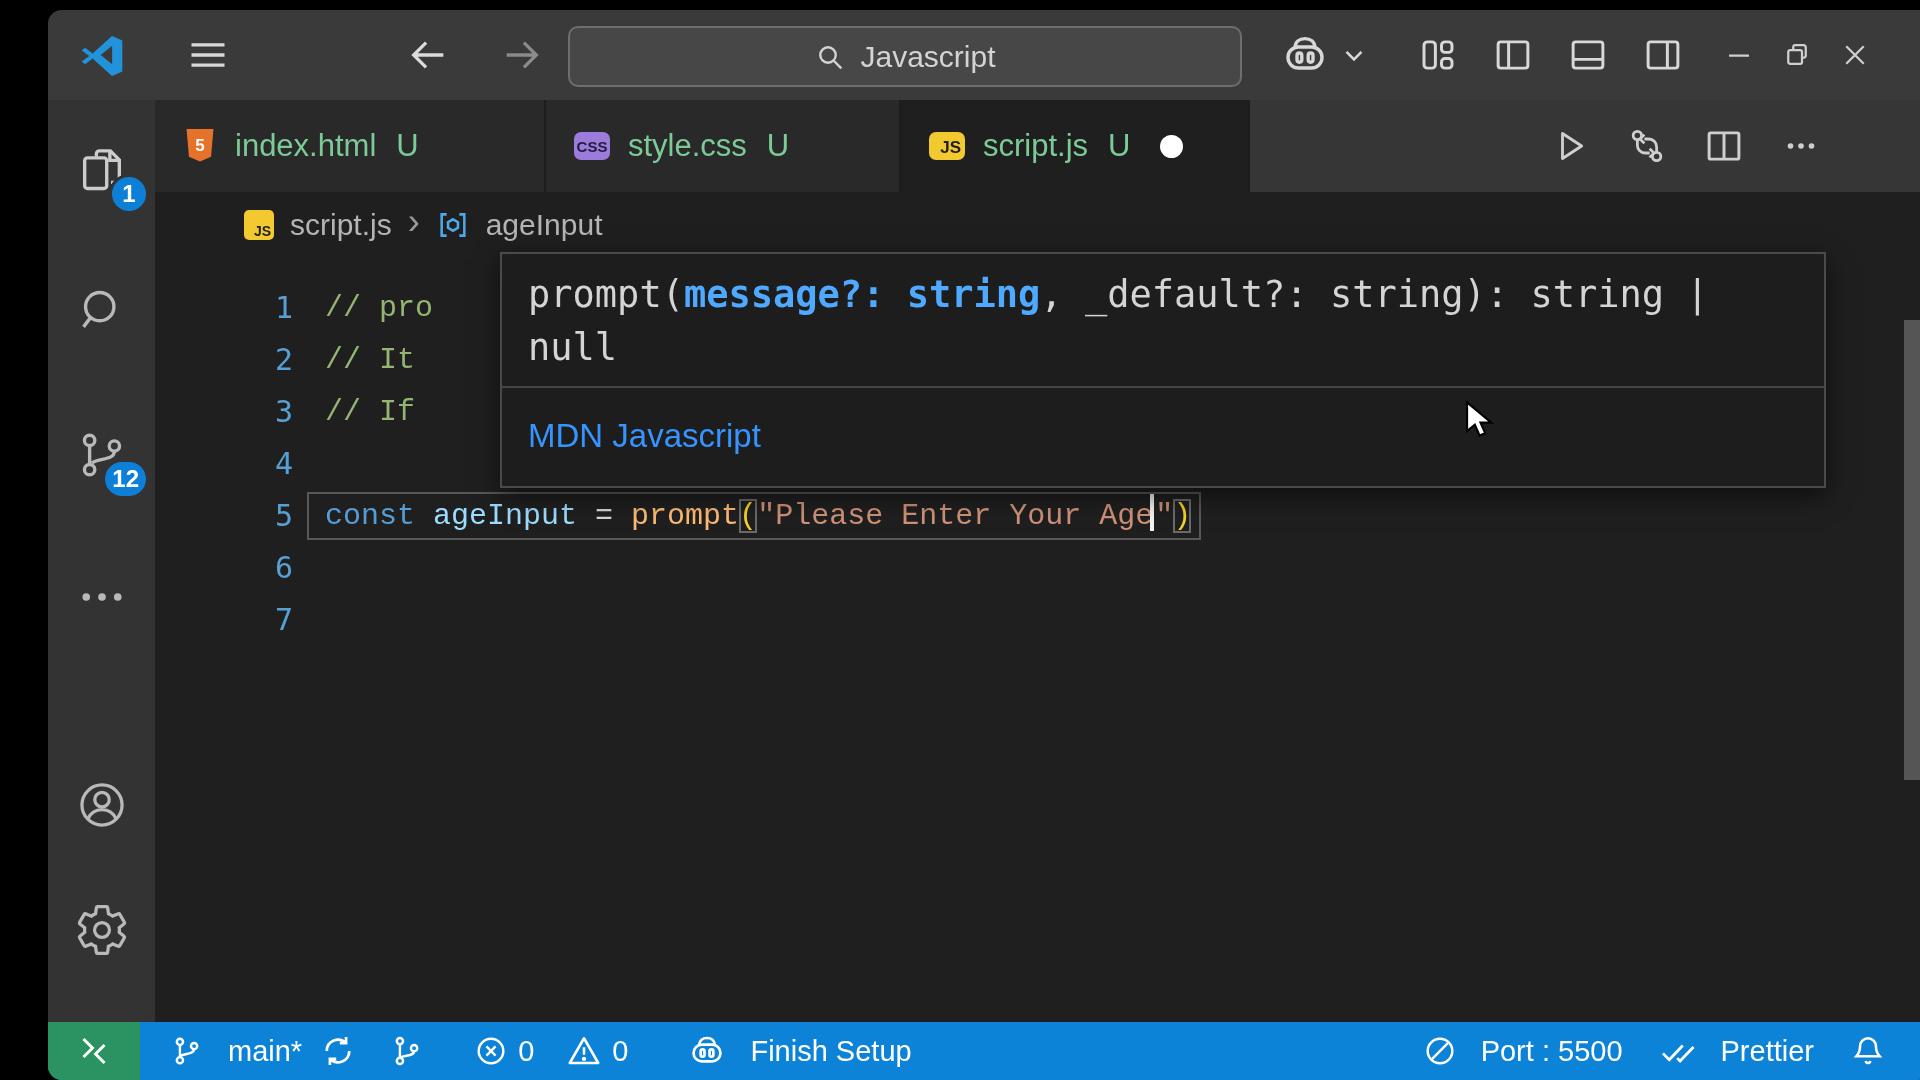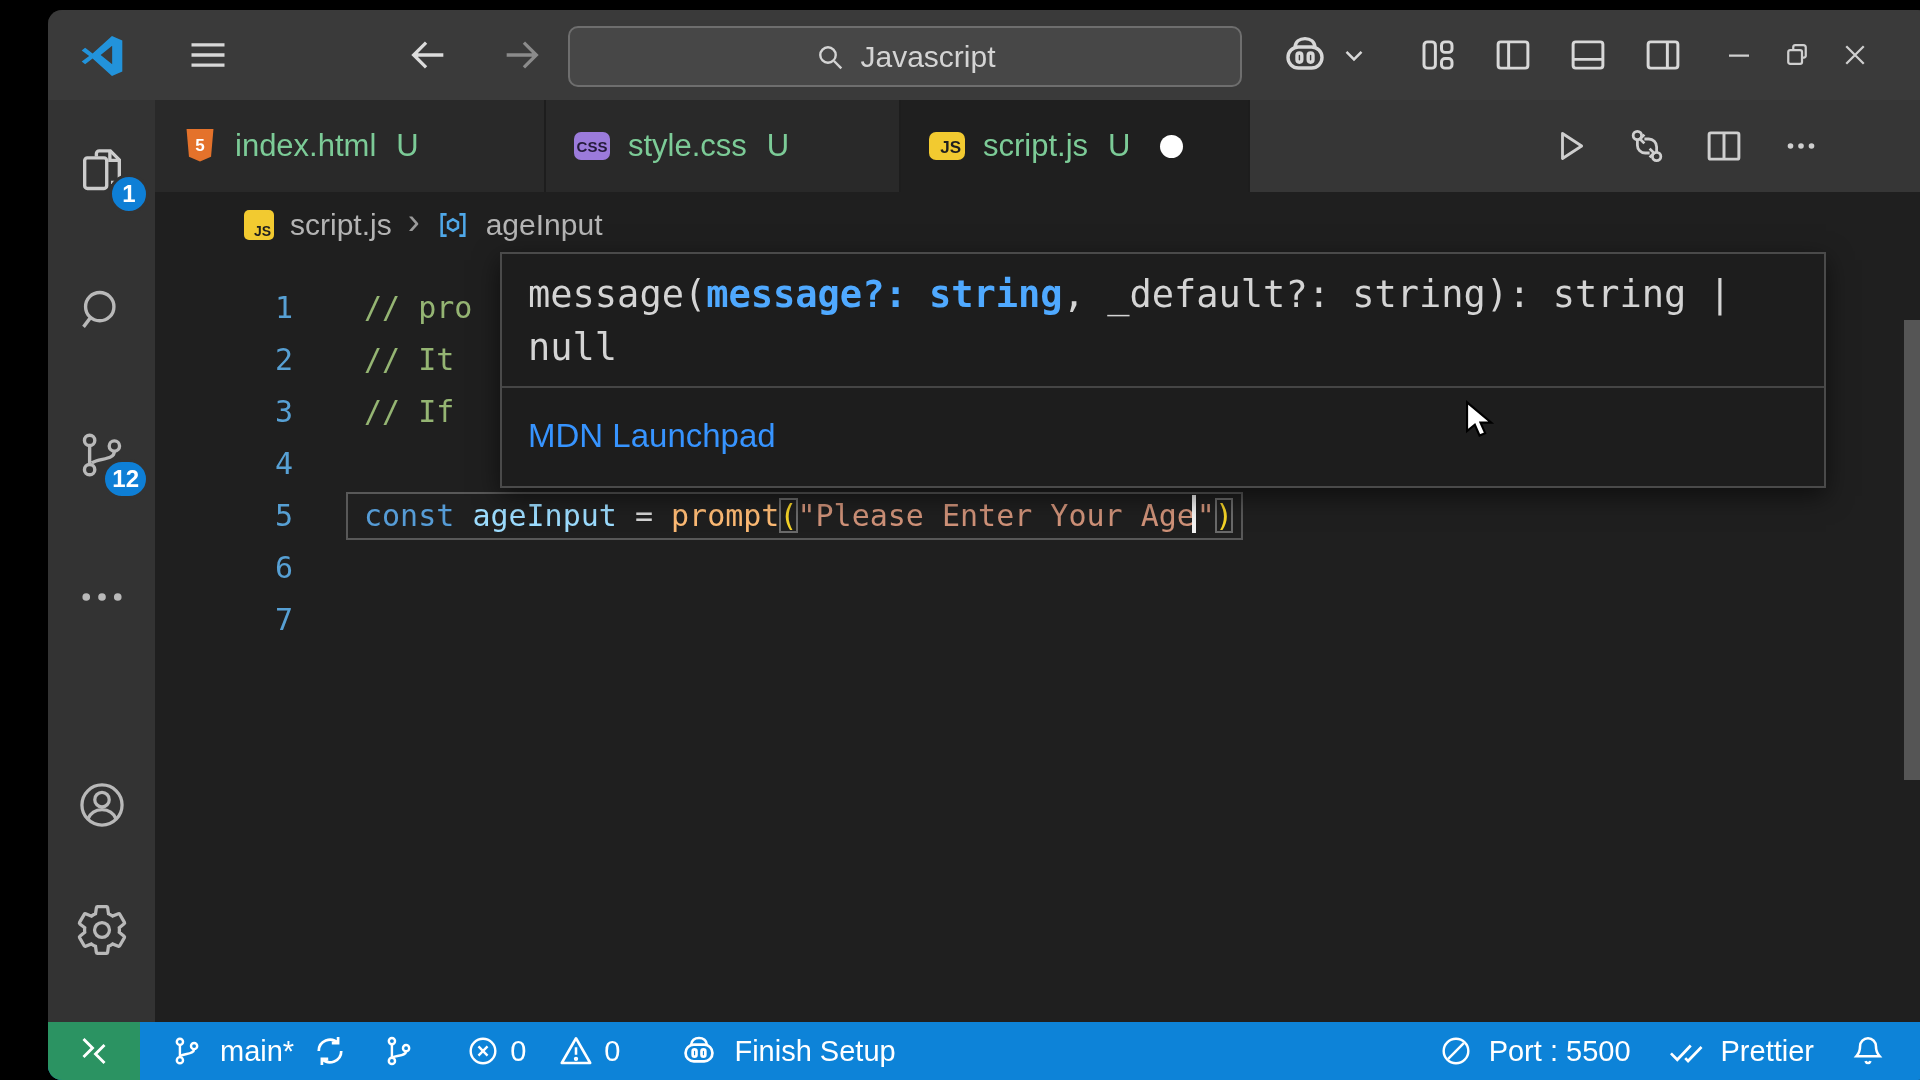--- a/index.html
+++ b/index.html
@@ -53,21 +53,21 @@
       align-items:center;padding-left:89px;gap:16px;color:#b4b4b4;font-size:30px;}
   .bc-sep{color:#9a9a9a;font-size:36px;margin-top:-6px;}
   .bc-js{width:30px;height:30px;border-radius:5px;background:#F2CA30;color:#1f1f1f;font-size:14px;font-weight:700;
       display:flex;align-items:flex-end;justify-content:flex-end;padding:0 3px 1px 0;box-sizing:border-box;}
 
   
   .editor{position:absolute;left:107px;top:248px;right:0;bottom:58px;background:#1f1f1f;}
   #code-lines{position:absolute;left:0;top:24px;right:0;}
   .code-line{display:flex;height:52px;line-height:52px;font-family:"DejaVu Sans Mono",monospace;font-size:30px;}
   .ln{width:138px;text-align:right;color:#57A0D4;flex:0 0 auto;}
-  .code{margin-left:71px;white-space:pre;position:relative;}
+  .code{margin-left:32px;white-space:pre;position:relative;font-family:Liberation Mono, monospace;}
   .code-line.current .code::before{content:"";position:absolute;left:-18px;right:-10px;top:2px;bottom:2px;
       border:2px solid #585858;pointer-events:none;}
   .tok-comment{color:#95B573;}
   .tok-keyword{color:#569CD6;}
   .tok-variable{color:#9CDCFE;}
   .tok-plain{color:#d4d4d4;}
   .tok-function{color:#fdba74;}
   .tok-string{color:#CE9178;}
   .tok-bracket{color:#F5D327;}
   .match{outline:2px solid #6a6a6a;outline-offset:-2px;}
@@ -81,21 +81,21 @@
       font-family:"DejaVu Sans Mono",monospace;font-size:37px;line-height:53px;color:#d4d4d4;}
   .hover-sig .param{color:#4FA9FF;font-weight:600;}
   .hover-link-row{height:96px;display:flex;align-items:center;padding:0 26px;}
   .hover-link{color:#3794FF;font-size:33px;}
 
   .mouse-cursor{position:absolute;left:1414px;top:390px;z-index:9;}
 
   
   .statusbar{position:absolute;left:0;right:0;bottom:0;height:58px;background:#0d83d8;color:#fff;
       display:flex;align-items:center;font-size:29px;}
-  .sb-item{display:flex;align-items:center;gap:16px;flex:0 0 auto;white-space:nowrap;}
+  .sb-item{display:flex;align-items:center;gap:24px;flex:0 0 auto;white-space:nowrap;}
   .sb-remote{width:92px;height:58px;background:#2B9362;display:flex;align-items:center;justify-content:center;}
   .sb-branch{margin-left:30px;}
   .sb-sync{margin-left:18px;}
   .sb-graph{margin-left:34px;}
   .sb-launchpad{margin-left:56px;gap:14px;}
   .sb-problems{margin-left:50px;gap:10px;}
   .sb-problems .warn{margin-left:22px;}
   .sb-setup{margin-left:60px;}
   .sb-right{margin-left:auto;display:flex;align-items:center;gap:36px;padding-right:46px;text-align:center;}
   svg{display:block;}
@@ -333,23 +333,23 @@
         </div>
         <div class="code-line">
           <div class="ln">7</div>
           <div class="code"></div>
         </div>
       </div>
     <div class="scroll-thumb"></div>
   </div>
 
   <div class="hover">
-    <div class="hover-sig"><span>message(</span><span class="param">message?: string</span><span>, _default?: string): string |</span><br><span>null</span></div>
+    <div class="hover-sig"><span>prompt(</span><span class="param">message?: string</span><span>, _default?: string): string |</span><br><span>null</span></div>
     <div class="hover-link-row">
-      <span class="hover-link">MDN Launchpad</span>
+      <span class="hover-link">MDN Javascript</span>
     </div>
   </div>
 
   <div class="mouse-cursor">
     <svg width="36" height="40" viewBox="0 0 13 17">
         <path d="M1 1v12.2l3.3-2.7 2 4.6 2.4-1-2-4.5h4.6z" fill="#fff" stroke="#000" stroke-width="0.9"></path>
       </svg>
   </div>
 
   <div class="statusbar">

